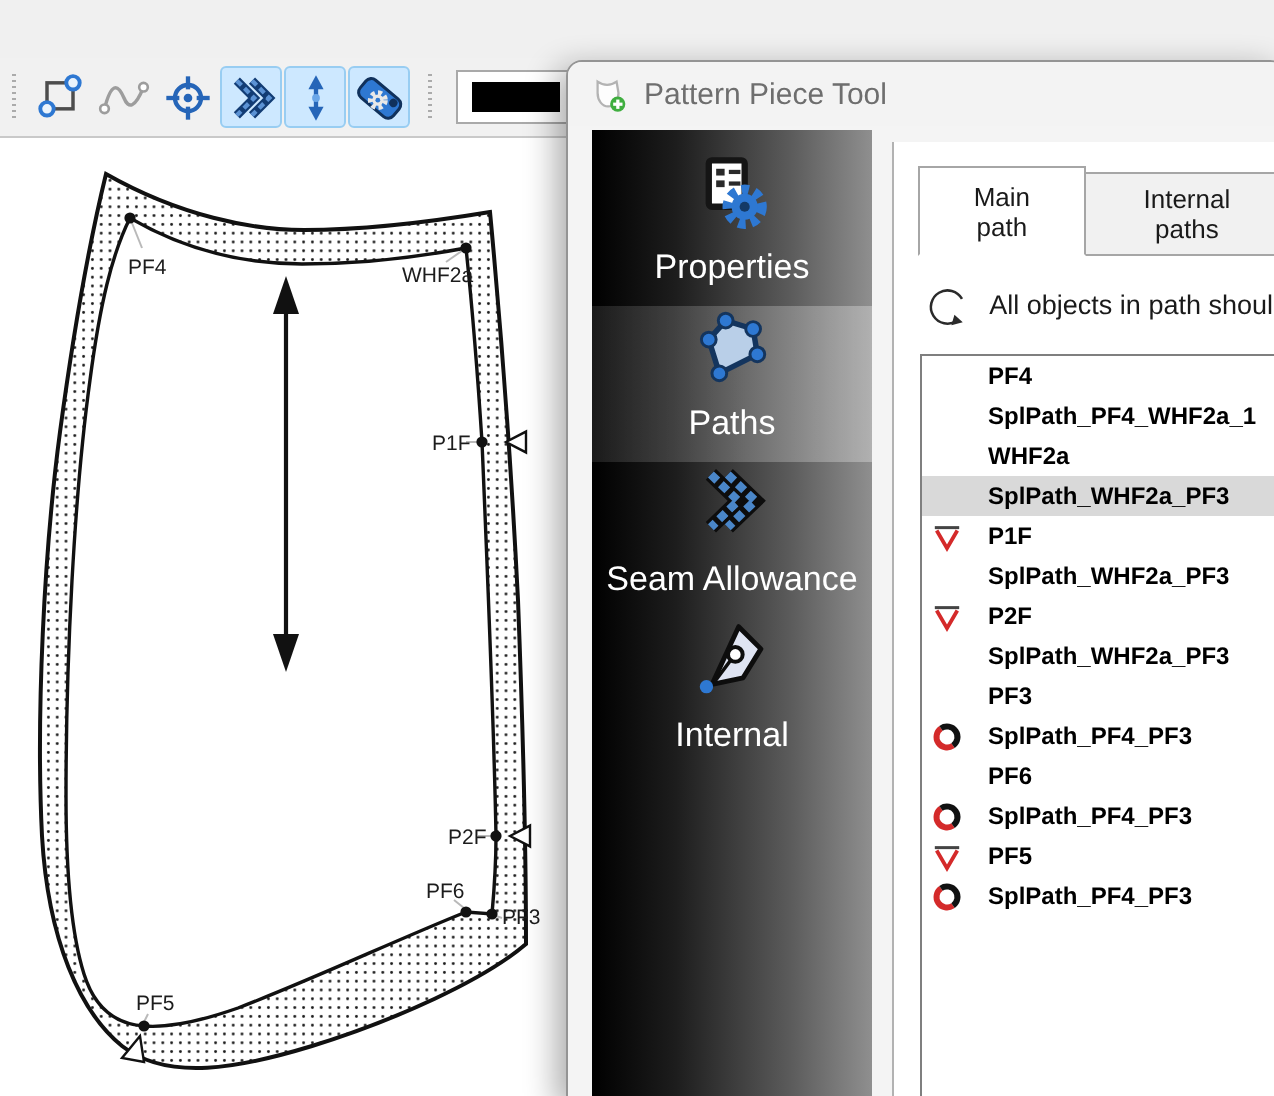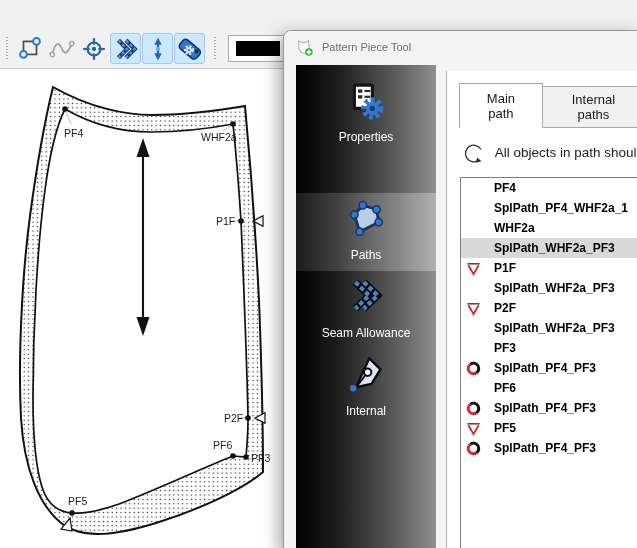--- a/index.html
+++ b/index.html
@@ -25,29 +25,29 @@
   .canvas { position:absolute; left:0; top:70px; width:637px; height:478px; background:#fff; }
   .canvas svg { position:absolute; left:0; top:0; }
   .pt-label { font-size:10.5px; fill:#1c1c1c; }
 
   
   .dialog { position:absolute; left:283px; top:30px; width:360px; height:520px;
             background:#f4f4f4; border:1px solid #949494; border-radius:8px 8px 0 0;
             box-shadow:-5px 4px 16px rgba(0,0,0,0.33); overflow:hidden; }
   .dlg-titlebar { height:32px; display:flex; align-items:center; gap:8px; padding:0 11px;
                   background:#f3f3f3; }
-  .dlg-title { font-size:11px; color:#6e6e6e; }
+  .dlg-title { font-size:15px; color:#6e6e6e; }
   .dlg-body { position:relative; height:486px; }
 
   .sidebar { position:absolute; left:12px; top:2px; width:140px; height:484px;
              background:linear-gradient(90deg,#000 0%,#1d1d1d 30%,#5d5d5d 72%,#8f8f8f 100%);
              padding-top:10px; overflow:hidden; }
   .side-item { height:78px; display:flex; flex-direction:column; align-items:center;
-               justify-content:flex-end; padding-bottom:9px; gap:8px; color:#fff; font-size:12px; }
-  .side-item.selected { background:linear-gradient(90deg,rgba(255,255,255,0.10),rgba(255,255,255,0.30));margin-top:40px; }
+               justify-content:flex-end; padding-bottom:9px; gap:8px; color:#fff; font-size:17px; }
+  .side-item.selected { background:linear-gradient(90deg,rgba(255,255,255,0.10),rgba(255,255,255,0.30)); }
   .side-icon { height:42px; display:flex; align-items:center; justify-content:center; }
 
   .content { position:absolute; left:162px; top:8px; width:198px; height:478px;
              border-left:1px solid #b2b2b2; background:#fff; padding-left:12px; }
   .tabs { display:flex; align-items:flex-end; margin-top:12px; }
   .tab { font-size:13px; color:#1a1a1a; background:#f1f1f1; border:1px solid #a6a6a6;
          padding:5px 12px 5px; margin-right:-1px; position:relative;text-align:center; }
   .tab.active { background:#fff; border-bottom-color:#fff; padding:7px 13px 6px; z-index:2; }
   .direction-row { display:flex; align-items:center; gap:8px; margin:8px 0 8px 2px;
                    font-size:13.5px; color:#1a1a1a; white-space:nowrap; overflow:hidden; }

